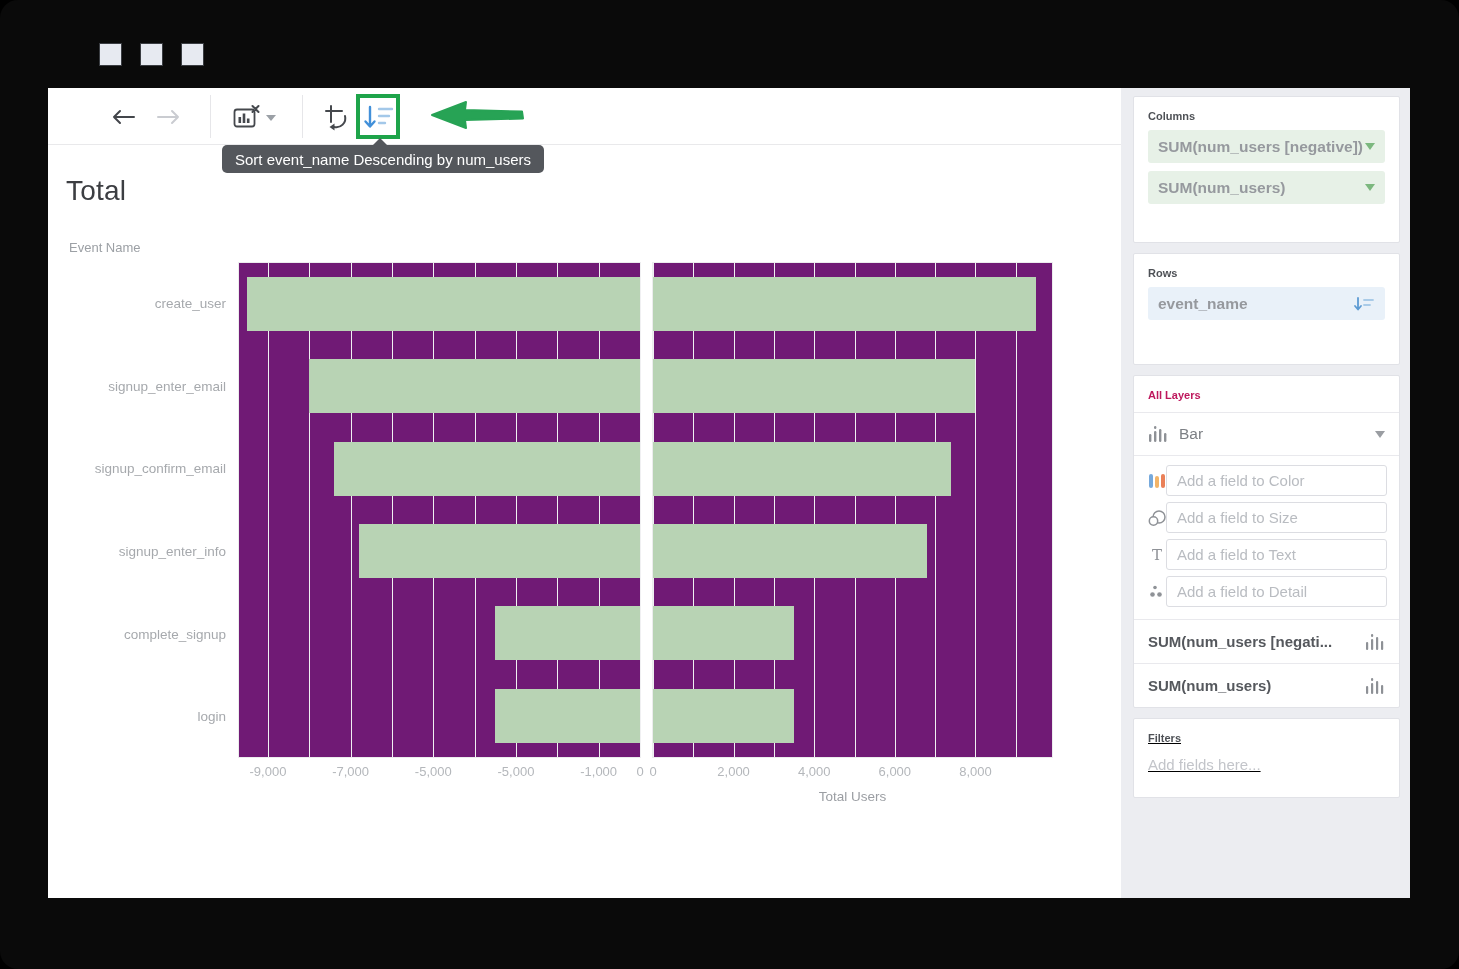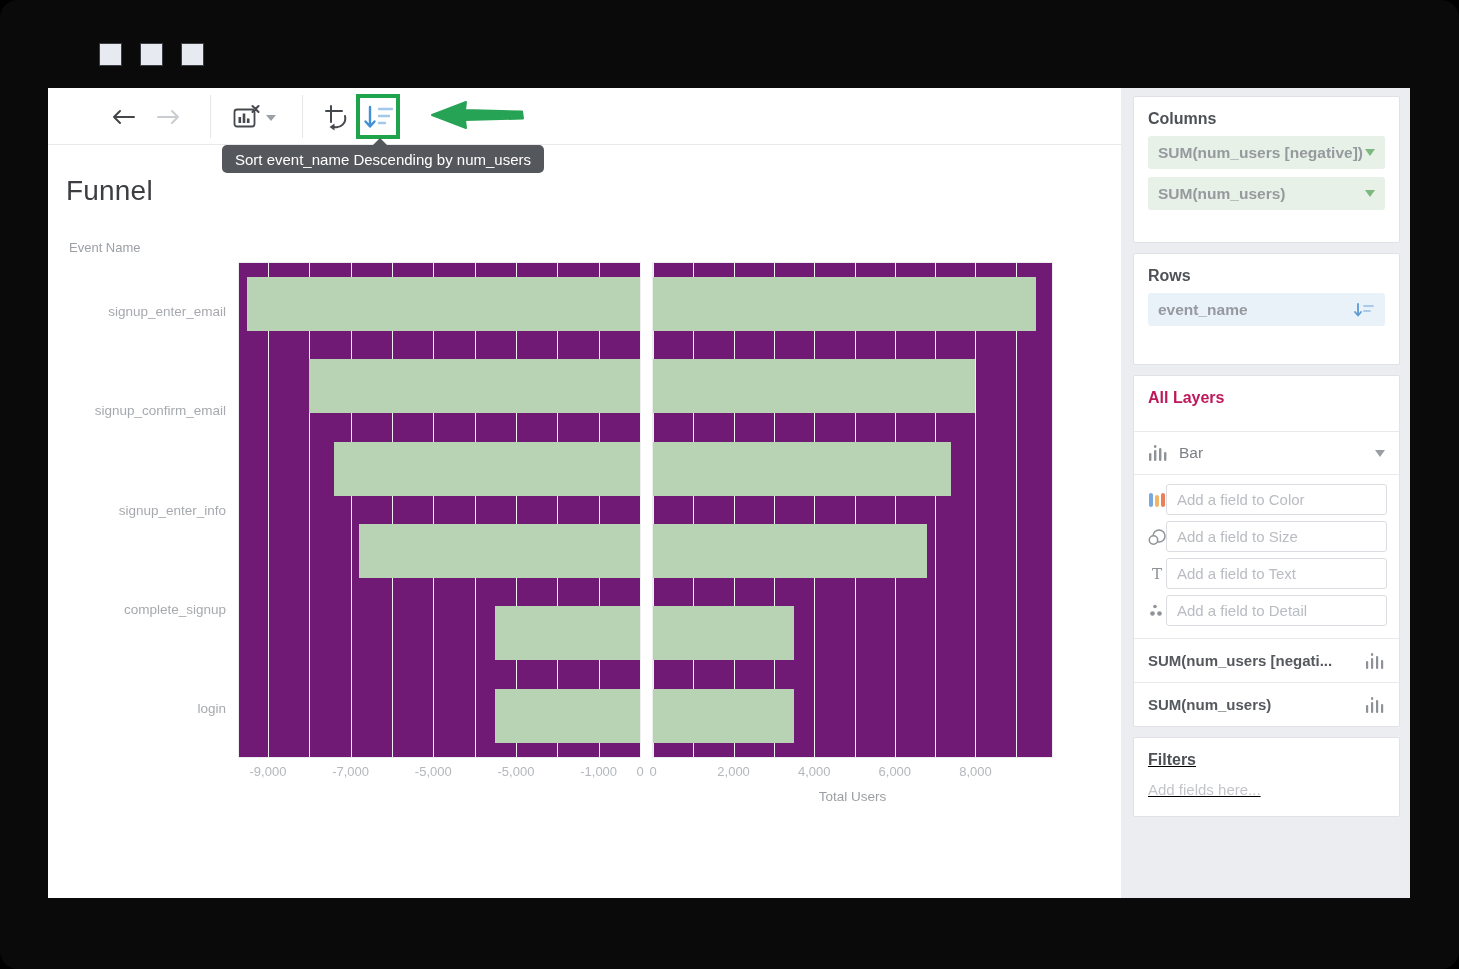--- a/index.html
+++ b/index.html
@@ -43,34 +43,34 @@
   .bar-row { flex:1; display:flex; align-items:center; }
   .panel.left .bar-row { justify-content:flex-end; }
   .bar { height:54px; }
   .ticks { position:absolute; top:calc(100% + 7px); left:0; right:0; height:16px; }
   .tick-label { position:absolute; transform:translateX(-50%); font-size:13px; color:#b4b7bb; white-space:nowrap; }
   .xlabel { position:absolute; top:calc(100% + 32px); left:0; right:0; text-align:center; font-size:13.5px; font-weight:500; color:#9b9ea3; }
 
   
   .sidebar { position:absolute; left:1121px; top:88px; width:289px; height:810px; background:#ecedf1; padding:8px 10px 0 12px; }
   .card { background:#fff; border:1px solid #e1e2e7; border-radius:2px; padding:13px 14px; margin-bottom:10px; }
-  .card-title { font-size:16px; font-weight:600; color:#4e5156; }
+  .card-title { font-size:11px; font-weight:600; color:#4e5156; }
   .card-title.strong { color:#be185d; font-weight:700; }
   .pill { height:33px; border-radius:3px; display:flex; align-items:center; padding:0 10px; margin-top:8px;
           font-size:15.5px; font-weight:600; color:#96999e; cursor:pointer; }
   .pill.green { background:#e7f1e7; }
   .pill.blue { background:#e9f1f9; }
   .pill .spacer { flex:1; }
   .caret { width:0; height:0; border-left:5.5px solid transparent; border-right:5.5px solid transparent; border-top:7px solid #7cb87f; }
   .caret.gray { border-top-color:#9a9da2; }
   .card.columns { min-height:147px; }
   .card.rows { min-height:112px; }
   .card.layers { padding:13px 0 0 0; }
   .layers .card-title { padding:0 14px; }
-  .mark-row { display:flex; align-items:center; height:44px; margin-top:24px; padding:0 14px;
+  .mark-row { display:flex; align-items:center; height:44px; margin-top:11px; padding:0 14px;
               border-top:1px solid #e9e9ed; border-bottom:1px solid #e9e9ed; cursor:pointer; }
   .mark-row .mark-label { margin-left:11px; font-size:15.5px; font-weight:500; color:#7d8085; }
   .mark-row .spacer { flex:1; }
   .field-rows { padding:9px 14px 6px 14px; }
   .field-row { display:flex; align-items:center; margin-bottom:6px; }
   .field-row .ficon { width:22px; display:flex; justify-content:flex-start; }
   .field-row input { flex:1; height:31px; border:1px solid #dcdde2; border-radius:3px; padding:0 10px;
                      font-size:15px; font-family:"Liberation Sans",sans-serif; color:#55585d; outline:none; }
   .field-row input::placeholder { color:#b9bcc1; }
   .measure-row { display:flex; align-items:center; height:44px; padding:0 14px; border-top:1px solid #e9e9ed;
@@ -145,25 +145,26 @@
           <polygon points="2,16 36,3 35,11 92,12.5 93,19.5 35,21 36,29" fill="#27a355" stroke="#27a355" stroke-linejoin="round" stroke-width="2"></polygon>
         </svg>
       </div>
     </div>
 
     <div class="tooltip">
       <div class="tooltip-pointer"></div>
       <span>Sort event_name Descending by num_users</span>
     </div>
 
-    <div class="chart-title">Funnel</div>
+    <div class="chart-title">Total</div>
     <div class="row-axis-title">Event Name</div>
 
     <div class="plot">
       <div class="cat-col" id="catCol">
+          <div class="cat-label">create_user</div>
           <div class="cat-label">signup_enter_email</div>
           <div class="cat-label">signup_confirm_email</div>
           <div class="cat-label">signup_enter_info</div>
           <div class="cat-label">complete_signup</div>
           <div class="cat-label">login</div>
         </div>
       <div class="panel left" id="leftPanel">
         <div class="grid">
             <div class="gridline" style="left: 100%;"></div>
             <div class="gridline" style="left: 89.6907%;"></div>

